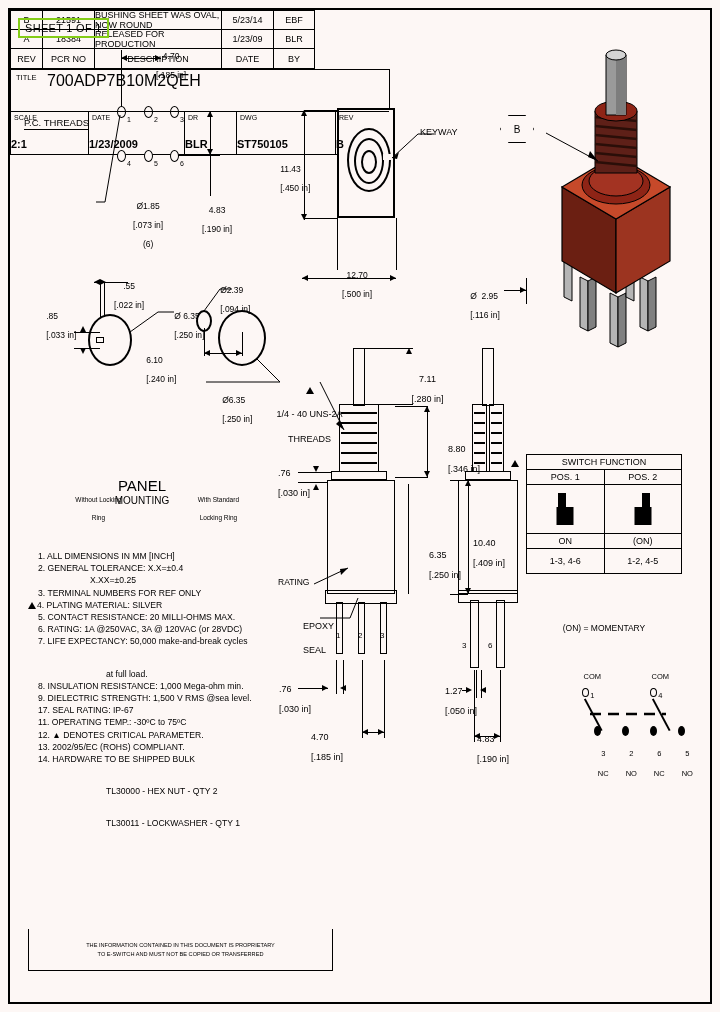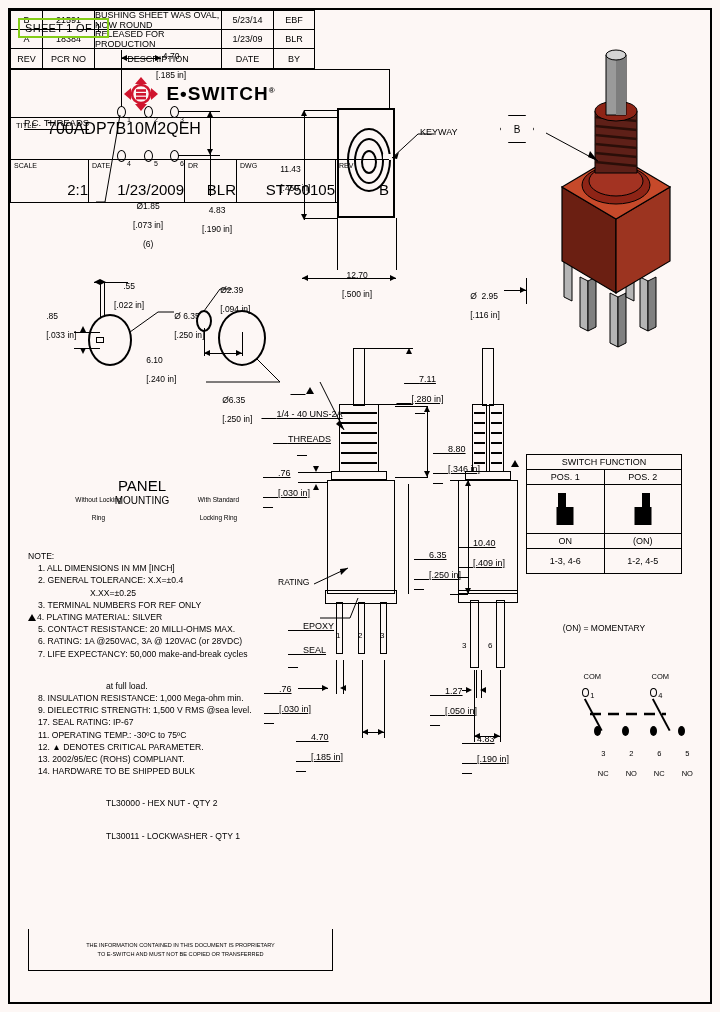--- a/index.html
+++ b/index.html
@@ -27,21 +27,21 @@
 
   
   #sheet-label {
     position:absolute; left:8px; top:8px;
     border:2px solid #84cc16; padding:2px 5px;
     font-size:11px; letter-spacing:.3px;
   }
 
   
   .dim { font-size:8.5px; line-height:1.12; }
-  .dim2 { font-size:9px; line-height:1.12;text-decoration:underline; }
+  .dim2 { font-size:9px; line-height:1.12; }
   .arrowL, .arrowR {
     position:absolute; width:0; height:0;
     border-top:3px solid transparent; border-bottom:3px solid transparent;
   }
   .arrowL { border-right:6px solid #000; }
   .arrowR { border-left:6px solid #000; }
   .arrowU, .arrowD {
     position:absolute; width:0; height:0;
     border-left:3px solid transparent; border-right:3px solid transparent;
   }
@@ -108,21 +108,21 @@
      font-size:5.6px; line-height:1.5; text-align:center; }
 
   #tb { left:325px; top:828px; width:380px; border:1.5px solid #000; }
   #tb-logo { height:48px; border-bottom:1.5px solid #000;
      display:flex; align-items:center; justify-content:center; gap:8px; }
   #tb-title { height:42px; border-bottom:1.5px solid #000; position:relative; }
   #tb-bottom { display:flex; height:42px; }
   #tb-bottom .bc { border-right:1.5px solid #000; position:relative; }
   #tb-bottom .bc:last-child { border-right:none; }
   .bc-lab { position:absolute; left:3px; top:2px; font-size:7px; }
-  .bc-val { position:absolute; left:0; right:0; bottom:4px; text-align:right; font-size:15px; }
+  .bc-val { position:absolute; left:0; right:0; bottom:4px; text-align:left; font-size:11px;font-weight:bold; }
   .w-scale { width:78px; } .w-date { width:96px; } .w-dr { width:52px; }
   .w-dwg { width:99px; } .w-rev { flex:1; }
 
   
   .logo-diamond { position:relative; width:34px; height:34px; }
   .logo-word { font-size:19px; font-weight:bold; letter-spacing:1px; }
   .logo-word sup { font-size:8px; }
 
   
   #iso { position:absolute; left:470px; top:35px; width:230px; height:330px; }
@@ -569,21 +569,20 @@
       <polygon points="136,70 146,70 146,10 136,10" fill="#7d7d7d" stroke="none"></polygon>
       <ellipse cx="136" cy="10" rx="10" ry="5" fill="#d4d4d4" stroke="#000" stroke-width="1"></ellipse>
 
       <path d="M66 88 L118 116" stroke="#000" stroke-width="1" fill="none"></path>
       <path d="M118 116 L108 112 L110 106 Z" fill="#000"></path>
     </svg>
     <div class="balloon" style="left:20px; top:70px;">B</div>
   </div>
 
   <div id="notes">
-    <div class="nt">NOTE:</div>
     <div class="nt ind">1. ALL DIMENSIONS IN MM [INCH]</div>
     <div class="nt ind">2. GENERAL TOLERANCE: X.X=±0.4</div>
     <div class="nt ind2">X.XX=±0.25</div>
     <div class="nt ind">3. TERMINAL NUMBERS FOR REF ONLY</div>
     <div class="nt" style="padding-left:0; position:relative;">
       <span class="tri" style="margin-right:1px;"></span><span>4. PLATING MATERIAL: SILVER</span>
     </div>
     <div class="nt ind">5. CONTACT RESISTANCE: 20 MILLI-OHMS MAX.</div>
     <div class="nt ind">6. RATING: 1A @250VAC, 3A @ 120VAC (or 28VDC)</div>
     <div class="nt ind">7. LIFE EXPECTANCY: 50,000 make-and-break cycles</div>
@@ -621,35 +620,20 @@
       <div class="rc c-date">DATE</div>
       <div class="rc c-by">BY</div>
     </div>
   </div>
   <div class="box" id="prop-note">
     <div>THE INFORMATION CONTAINED IN THIS DOCUMENT IS PROPRIETARY</div>
     <div>TO E-SWITCH AND MUST NOT BE COPIED OR TRANSFERRED</div>
   </div>
 
   <div id="tb">
-    <div id="tb-logo">
-      <div class="logo-diamond">
-        <svg width="34" height="34" viewBox="0 0 34 34">
-          <polygon points="17,0 23,7 11,7" fill="#d0152e"></polygon>
-          <polygon points="17,34 23,27 11,27" fill="#d0152e"></polygon>
-          <polygon points="0,17 7,11 7,23" fill="#d0152e"></polygon>
-          <polygon points="34,17 27,11 27,23" fill="#d0152e"></polygon>
-          <circle cx="17" cy="17" r="9" fill="none" stroke="#d0152e" stroke-width="2.6"></circle>
-          <rect x="12" y="12.2" width="10" height="2.6" fill="#d0152e"></rect>
-          <rect x="12" y="16.0" width="10" height="2.6" fill="#d0152e"></rect>
-          <rect x="12" y="19.8" width="10" height="2.6" fill="#d0152e"></rect>
-        </svg>
-      </div>
-      <div class="logo-word"><span>E•SWITCH</span><sup>®</sup></div>
-    </div>
     <div id="tb-title">
       <div class="txt" style="left:5px; top:4px; font-size:7.5px;">TITLE</div>
       <div class="txt" style="left:36px; top:3px; font-size:16px;">700ADP7B10M2QEH</div>
     </div>
     <div id="tb-bottom">
       <div class="bc w-scale">
         <div class="bc-lab">SCALE</div>
         <div class="bc-val">2:1</div>
       </div>
       <div class="bc w-date">

